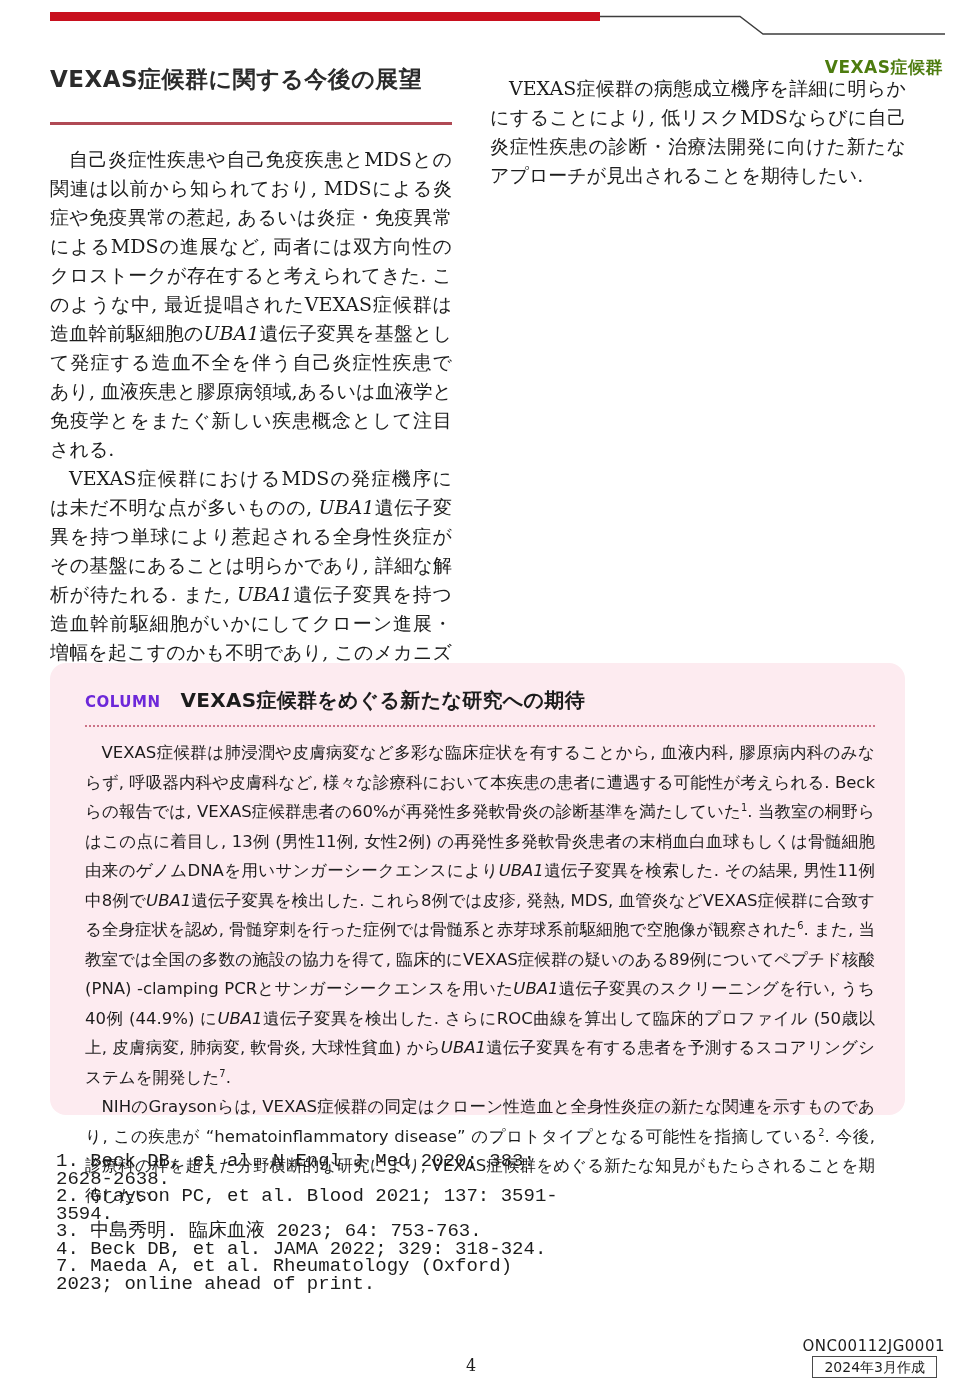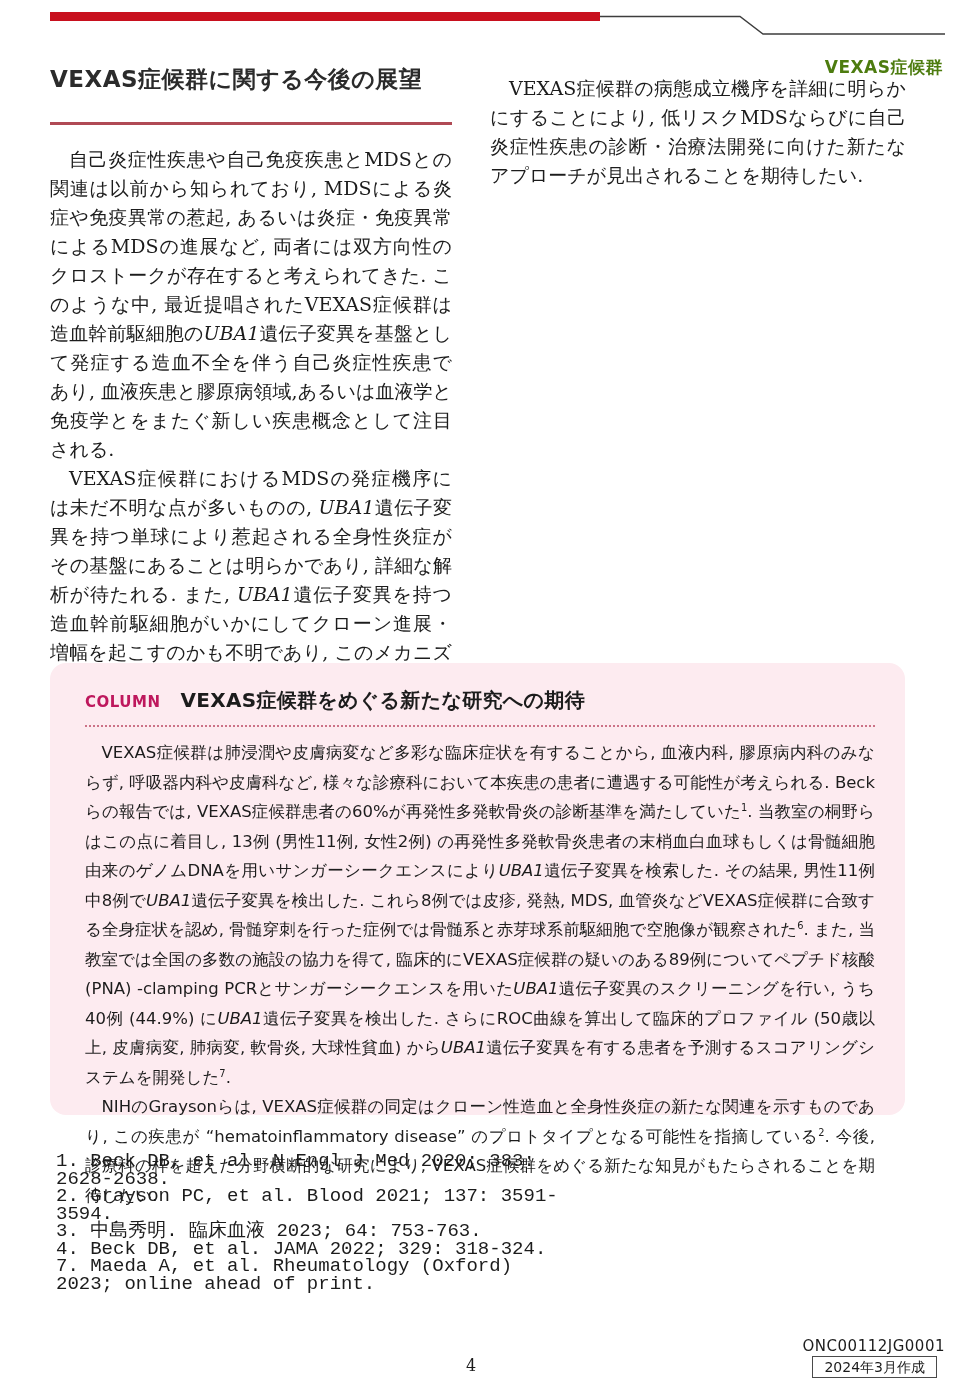--- a/index.html
+++ b/index.html
@@ -42,21 +42,21 @@
     background:#fdebf0; border-radius:16px;
     padding:24px 30px 0 35px;
   }
   .column-head {
     display:flex; align-items:baseline; gap:20px;
     padding-bottom:11px;
     border-bottom:2px dotted #cc7287;
   }
   .column-label {
     font:bold 15px "DejaVu Sans", sans-serif;
-    color:#be185d; letter-spacing:0.5px; flex:0 0 auto;
+    color:#6d28d9; letter-spacing:0.5px; flex:0 0 auto;
   }
   .column-title {
     font:bold 20px "DejaVu Sans", sans-serif;
     color:#1c1c1c; letter-spacing:0.3px;
   }
   .column-body { margin-top:11px; }
   .col-para {
     font-size:16.5px; line-height:29.5px;
     font-family:"DejaVu Sans", sans-serif;
     text-align:justify; text-indent:1em;

